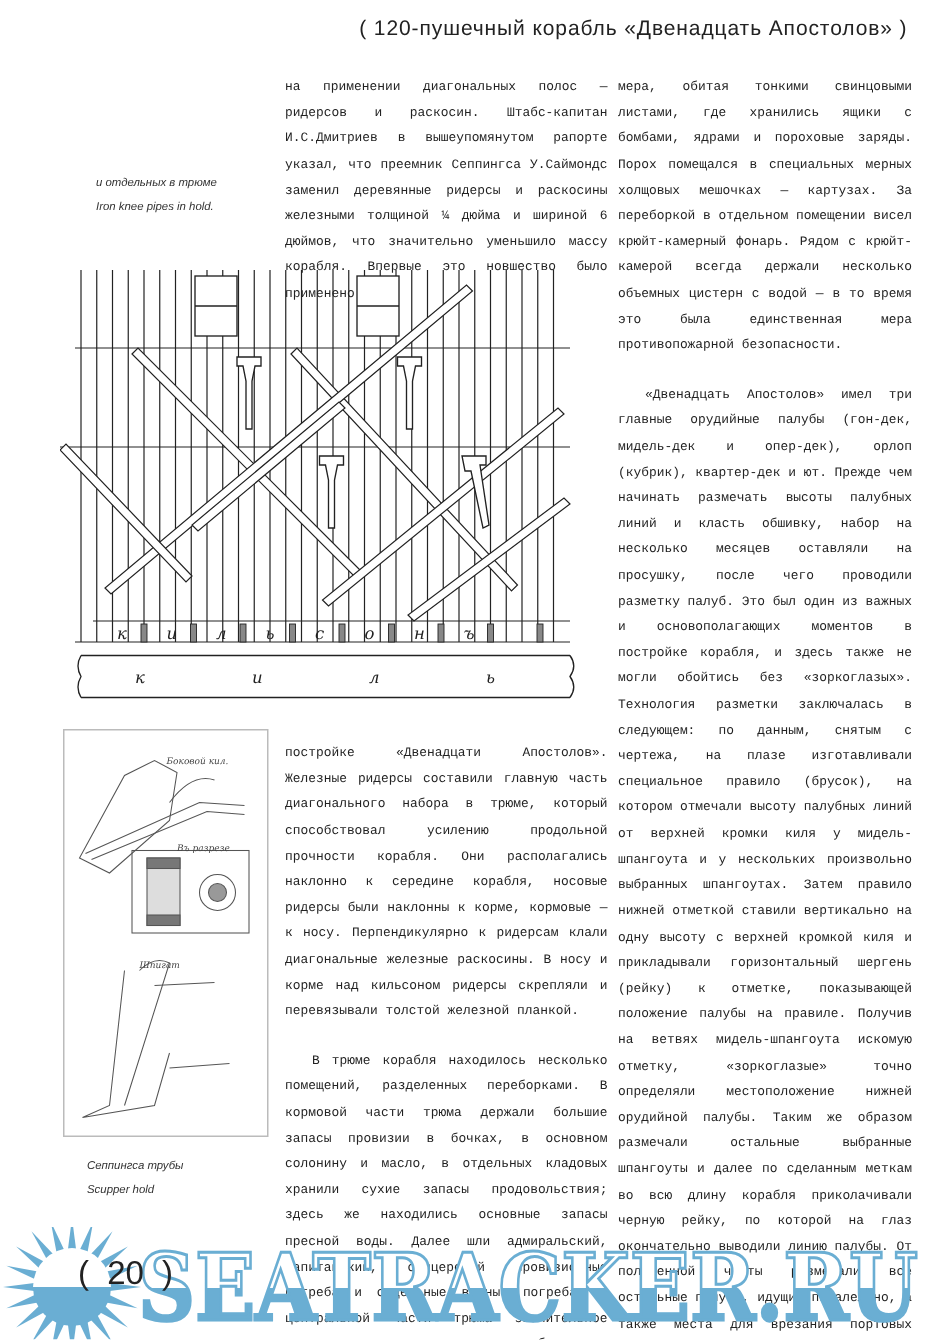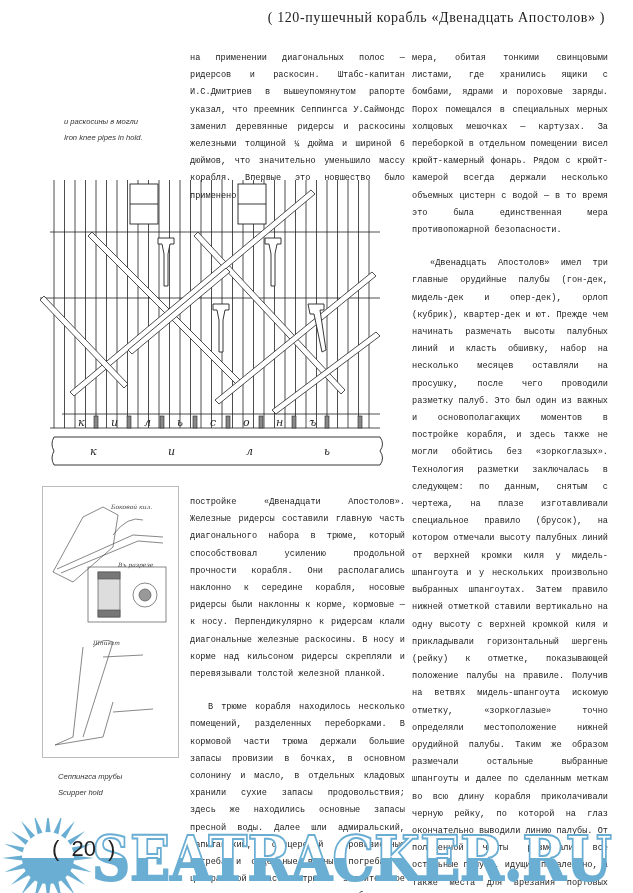--- a/index.html
+++ b/index.html
@@ -1,17 +1,17 @@
 <!DOCTYPE html>
 <html><head>
 <meta charset="utf-8">
 <style>
   html,body{margin:0;padding:0;background:#fff;}
   body{width:633px;height:893px;position:relative;overflow:hidden;font-family:"Liberation Sans",sans-serif;color:#1a1a1a;}
-  .header-title{position:absolute;top:10px;right:28px;font-size:14px;letter-spacing:0.6px;color:#222;font-family:Liberation Serif, serif;}
+  .header-title{position:absolute;top:10px;right:28px;font-size:14px;letter-spacing:0.6px;color:#222;font-family:Liberation Sans, sans-serif;}
   .col{position:absolute;font-size:8.6px;line-height:17.2px;text-align:justify;color:#222;}
   .col p{margin:0;font-family:Liberation Mono, monospace;}
   .col p.indent{text-indent:18px;}
   .col p.gap{margin-top:16px;}
   #col-a{left:190px;top:50px;width:215px;}
   #col-b{left:190px;top:494px;width:215px;}
   #col-c{left:412px;top:50px;width:196px;}
   .caption{position:absolute;font-size:7.6px;line-height:16px;font-style:italic;color:#333;}
   #cap1{left:64px;top:114px;width:120px;}
   #cap2{left:58px;top:769px;width:120px;}
@@ -20,21 +20,21 @@
   #watermark{position:absolute;left:0;top:818px;width:633px;height:75px;}
   .page-num{position:absolute;left:52px;top:836px;font-size:22px;color:#222;}
   .page-num span{display:inline-block;}
 </style>
 </head>
 <body>
 
 <div class="header-title">( 120-пушечный корабль «Двенадцать Апостолов» )</div>
 
 <div id="cap1" class="caption">
-  <div>и раскосины в могли</div>
+  <div>и отдельных в трюме</div>
   <div>Iron knee pipes in hold.</div>
 </div>
 
 <div id="col-a" class="col">
   <p>на применении диагональных полос — ридерсов и раскосин. Штабс-капитан И.С.Дмитриев в вышеупомянутом рапорте указал, что преемник Сеппингса У.Саймондс заменил деревянные ридерсы и раскосины железными толщиной ¼ дюйма и шириной 6 дюймов, что значительно уменьшило массу корабля. Впервые это новшество было применено при</p>
 </div>
 
 <svg id="drawing-main" viewBox="0 0 345 288" xmlns="http://www.w3.org/2000/svg">
   <g id="verticals" stroke="#222" stroke-width="0.8">
       <line x1="14" x2="14" y1="0" y2="248"></line>

